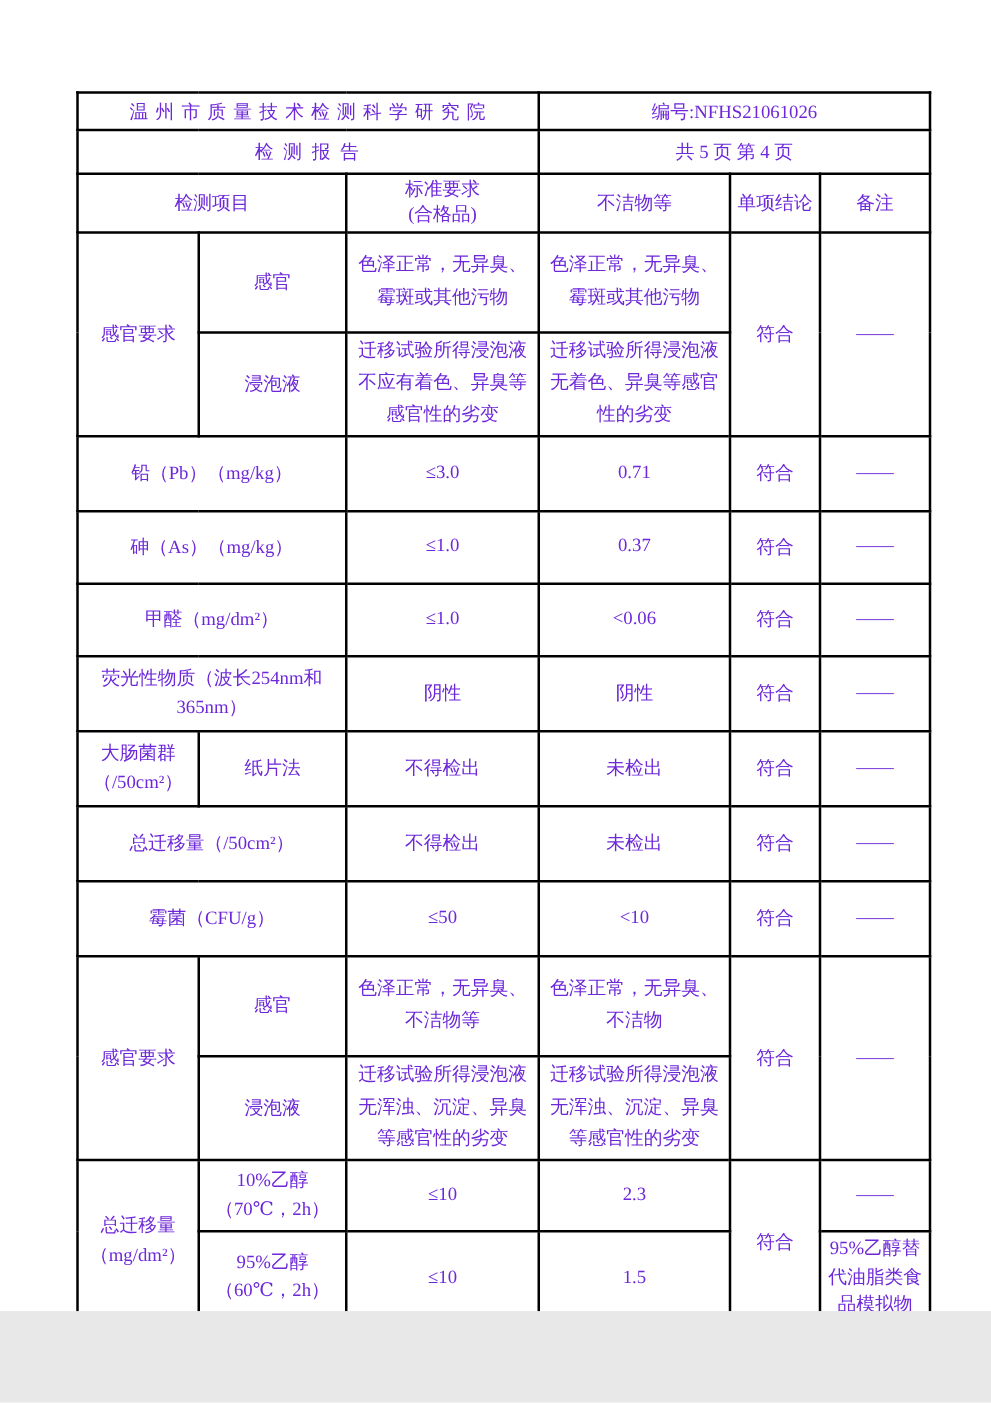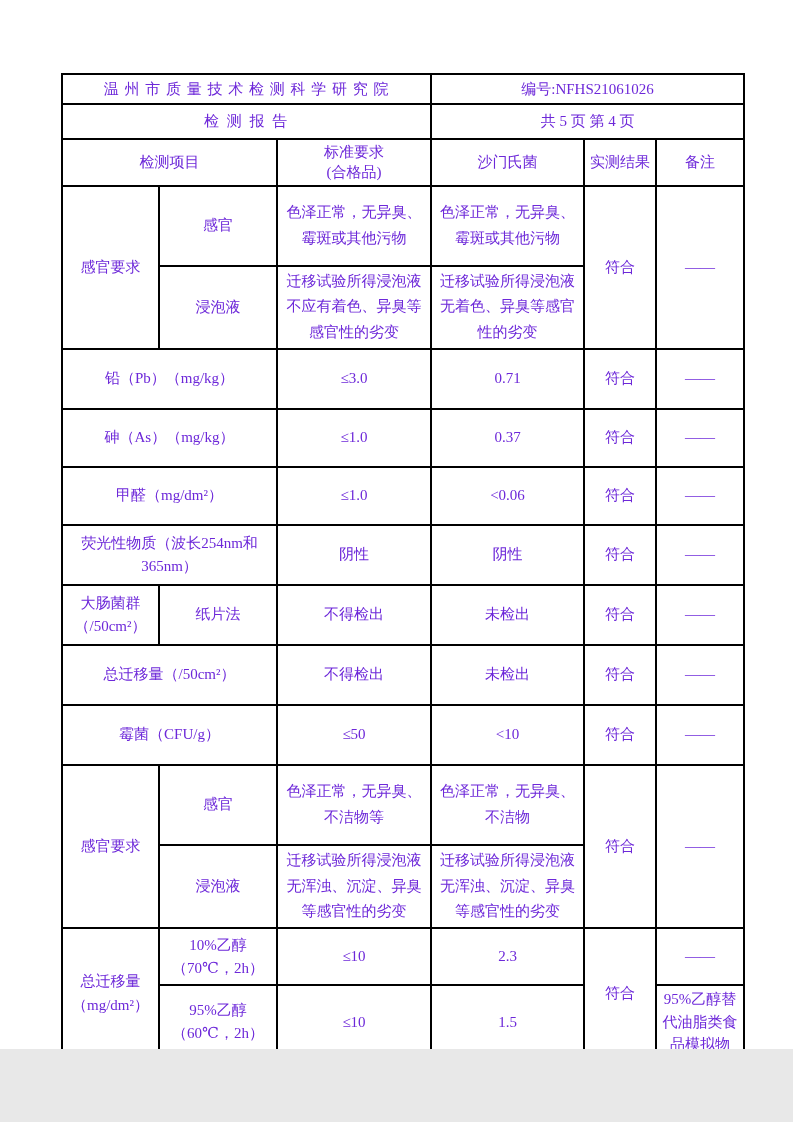--- a/index.html
+++ b/index.html
@@ -75,22 +75,22 @@
         <td colspan="3" class="title-cell">检 测 报 告</td>
         <td colspan="3">共 5 页 第 4 页</td>
       </tr>
 
       <tr style="height:45px">
         <td colspan="2">检测项目</td>
         <td>
           <div class="hdr-line">标准要求</div>
           <div class="hdr-line">(合格品)</div>
         </td>
-        <td>沙门氏菌</td>
-        <td>实测结果</td>
+        <td>不洁物等</td>
+        <td>单项结论</td>
         <td>备注</td>
       </tr>
 
       <tr style="height:80px">
         <td rowspan="2">感官要求</td>
         <td>感官</td>
         <td class="para">色泽正常，无异臭、霉斑或其他污物</td>
         <td class="para">色泽正常，无异臭、霉斑或其他污物</td>
         <td rowspan="2">符合</td>
         <td rowspan="2">——</td>

